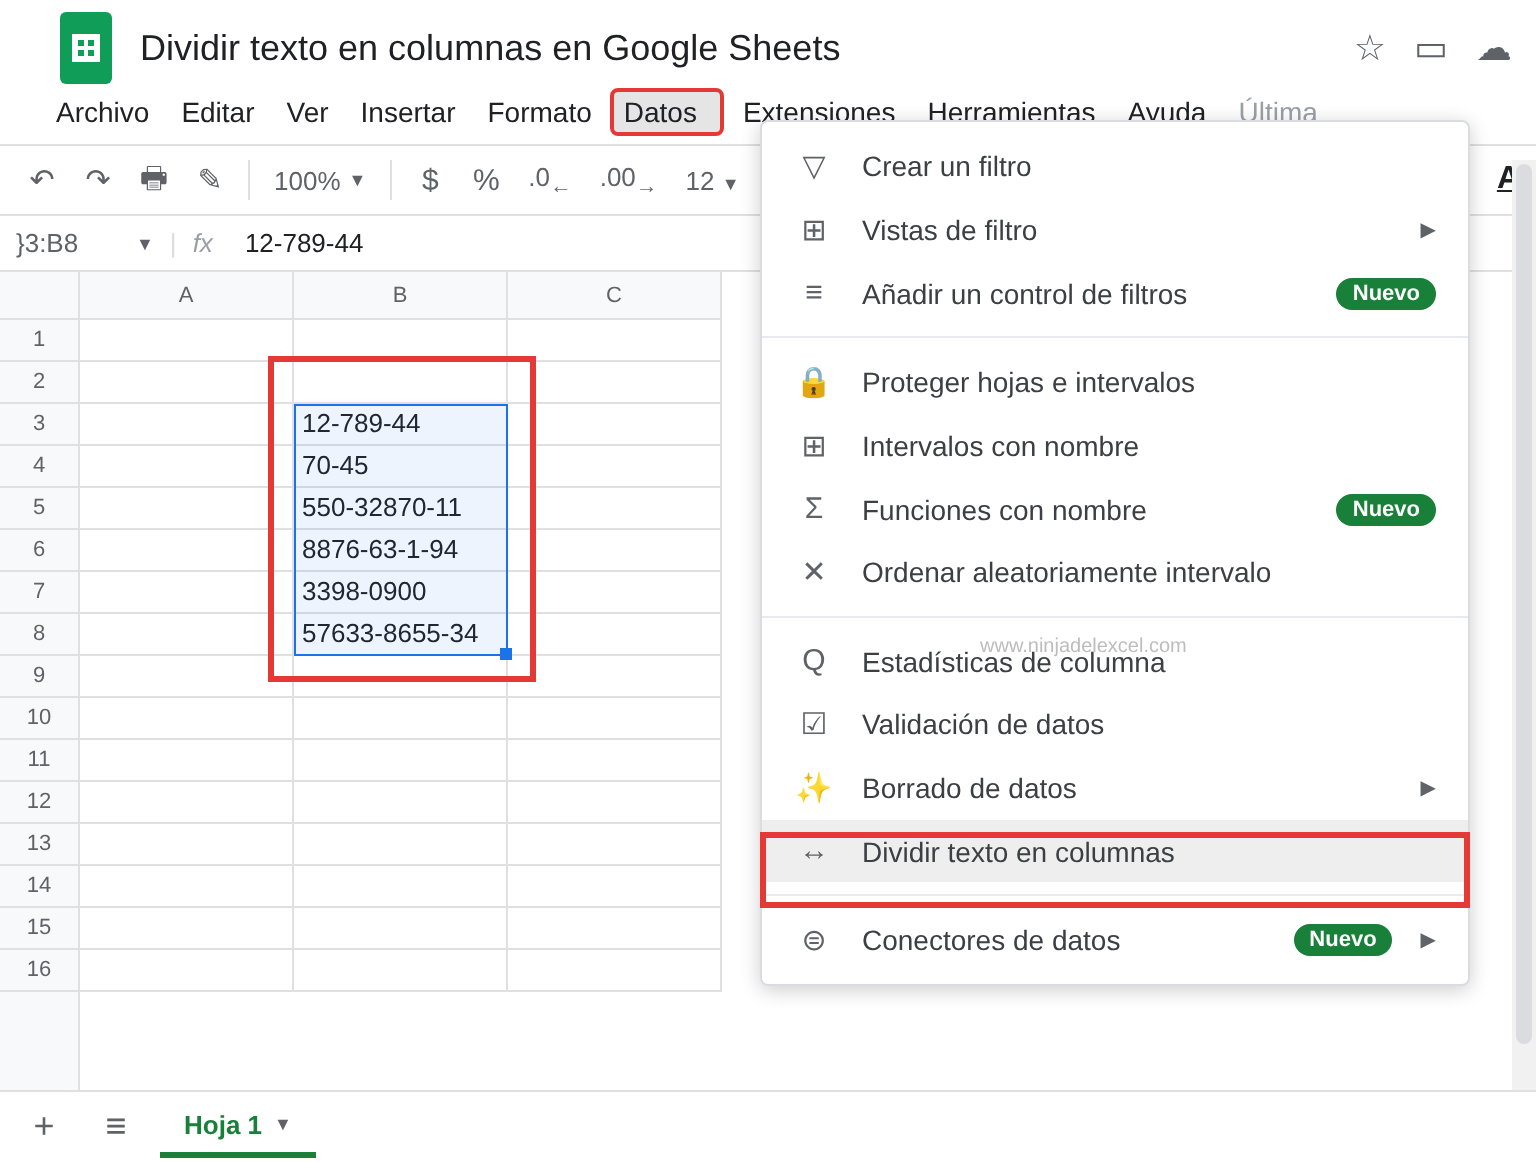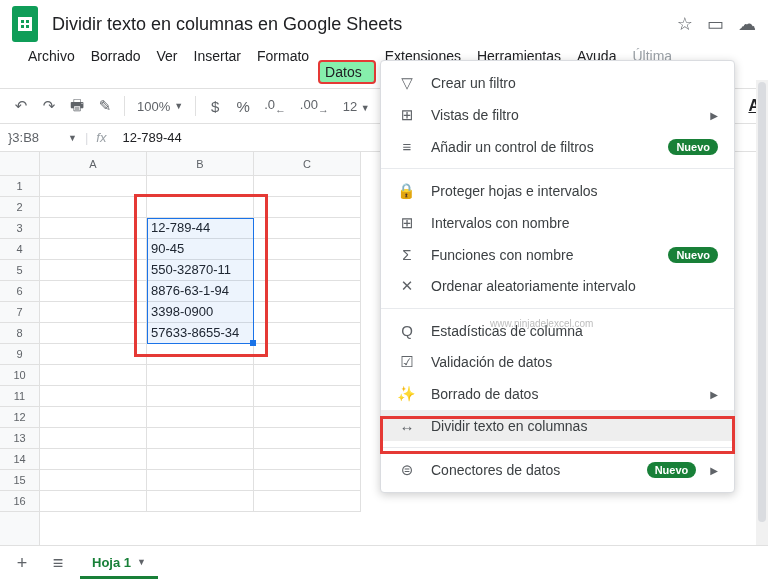--- a/index.html
+++ b/index.html
@@ -1,28 +1,28 @@
 <!DOCTYPE html>
 <html><head>
   <meta charset="utf-8">
   <style>
     * { box-sizing: border-box; margin: 0; padding: 0; }
     body { font-family: Arial, sans-serif; font-size: 13px; color: #202124; background: #fff; width: 768px; height: 581px; overflow: hidden; position: relative; }
     
-    .header { display: flex; align-items: center; padding: 6px 12px 0; gap: 10px; }
+    .header { display: flex; align-items: center; padding: 6px 12px 0; gap: 10px; margin-left: 18px; }
     .logo { width: 26px; height: 36px; background: #0f9d58; border-radius: 3px; display: flex; align-items: center; justify-content: center; }
     .logo-inner { width: 14px; height: 14px; border: 2px solid #fff; display: grid; grid-template: 1fr 1fr / 1fr 1fr; }
     .logo-inner span { border: 1px solid #fff; }
     .title-area { flex: 1; }
     .doc-title { font-size: 18px; color: #202124; padding: 2px 4px; }
     .header-icons { display: flex; gap: 14px; color: #5f6368; font-size: 18px; }
     
     .menubar { display: flex; gap: 2px; padding: 2px 0 4px 21px; font-size: 14px; color: #202124; }
     .menubar-item { padding: 4px 7px; border-radius: 4px; cursor: pointer; }
-    .menubar-item.highlighted { border: 2px solid #e53935; padding: 2px 12px 2px 5px; background: #86efac; margin-top: 16px; }
+    .menubar-item.highlighted { border: 2px solid #e53935; padding: 2px 12px 2px 5px; background: #e5e5e5; }
     .menubar-item.disabled { color: #9aa0a6; text-decoration: underline; }
     
     .toolbar { display: flex; align-items: center; border-top: 1px solid #e0e0e0; border-bottom: 1px solid #e0e0e0; padding: 4px 8px; gap: 2px; color: #5f6368; }
     .tb-btn { width: 26px; height: 26px; display: flex; align-items: center; justify-content: center; font-size: 15px; cursor: pointer; border-radius: 3px; }
     .tb-sep { width: 1px; height: 20px; background: #e0e0e0; margin: 0 4px; }
     .tb-text { padding: 0 6px; font-size: 13px; }
     .zoom { display: flex; align-items: center; gap: 4px; padding: 0 6px; }
     .format-a { font-weight: bold; font-size: 16px; text-decoration: underline; color: #202124; }
     
     .formula-bar { display: flex; align-items: center; border-bottom: 1px solid #e0e0e0; padding: 4px 8px; height: 28px; font-size: 13px; }
@@ -81,21 +81,21 @@
   </div>
   <div class="header-icons">
     <span>☆</span>
     <span>▭</span>
     <span>☁</span>
   </div>
 </div>
 
 <div class="menubar">
   <span class="menubar-item">Archivo</span>
-  <span class="menubar-item">Borrado</span>
+  <span class="menubar-item">Editar</span>
   <span class="menubar-item">Ver</span>
   <span class="menubar-item">Insertar</span>
   <span class="menubar-item">Formato</span>
   <span class="menubar-item highlighted">Datos</span>
   <span class="menubar-item">Extensiones</span>
   <span class="menubar-item">Herramientas</span>
   <span class="menubar-item">Ayuda</span>
   <span class="menubar-item disabled">Última</span>
 </div>
 
@@ -171,21 +171,21 @@
         <div class="cell"></div>
         <div class="cell"></div>
       </div>
       <div class="cell-row">
         <div class="cell"></div>
         <div class="cell">12-789-44</div>
         <div class="cell"></div>
       </div>
       <div class="cell-row">
         <div class="cell"></div>
-        <div class="cell">90-45</div>
+        <div class="cell">70-45</div>
         <div class="cell"></div>
       </div>
       <div class="cell-row">
         <div class="cell"></div>
         <div class="cell">550-32870-11</div>
         <div class="cell"></div>
       </div>
       <div class="cell-row">
         <div class="cell"></div>
         <div class="cell">8876-63-1-94</div>

